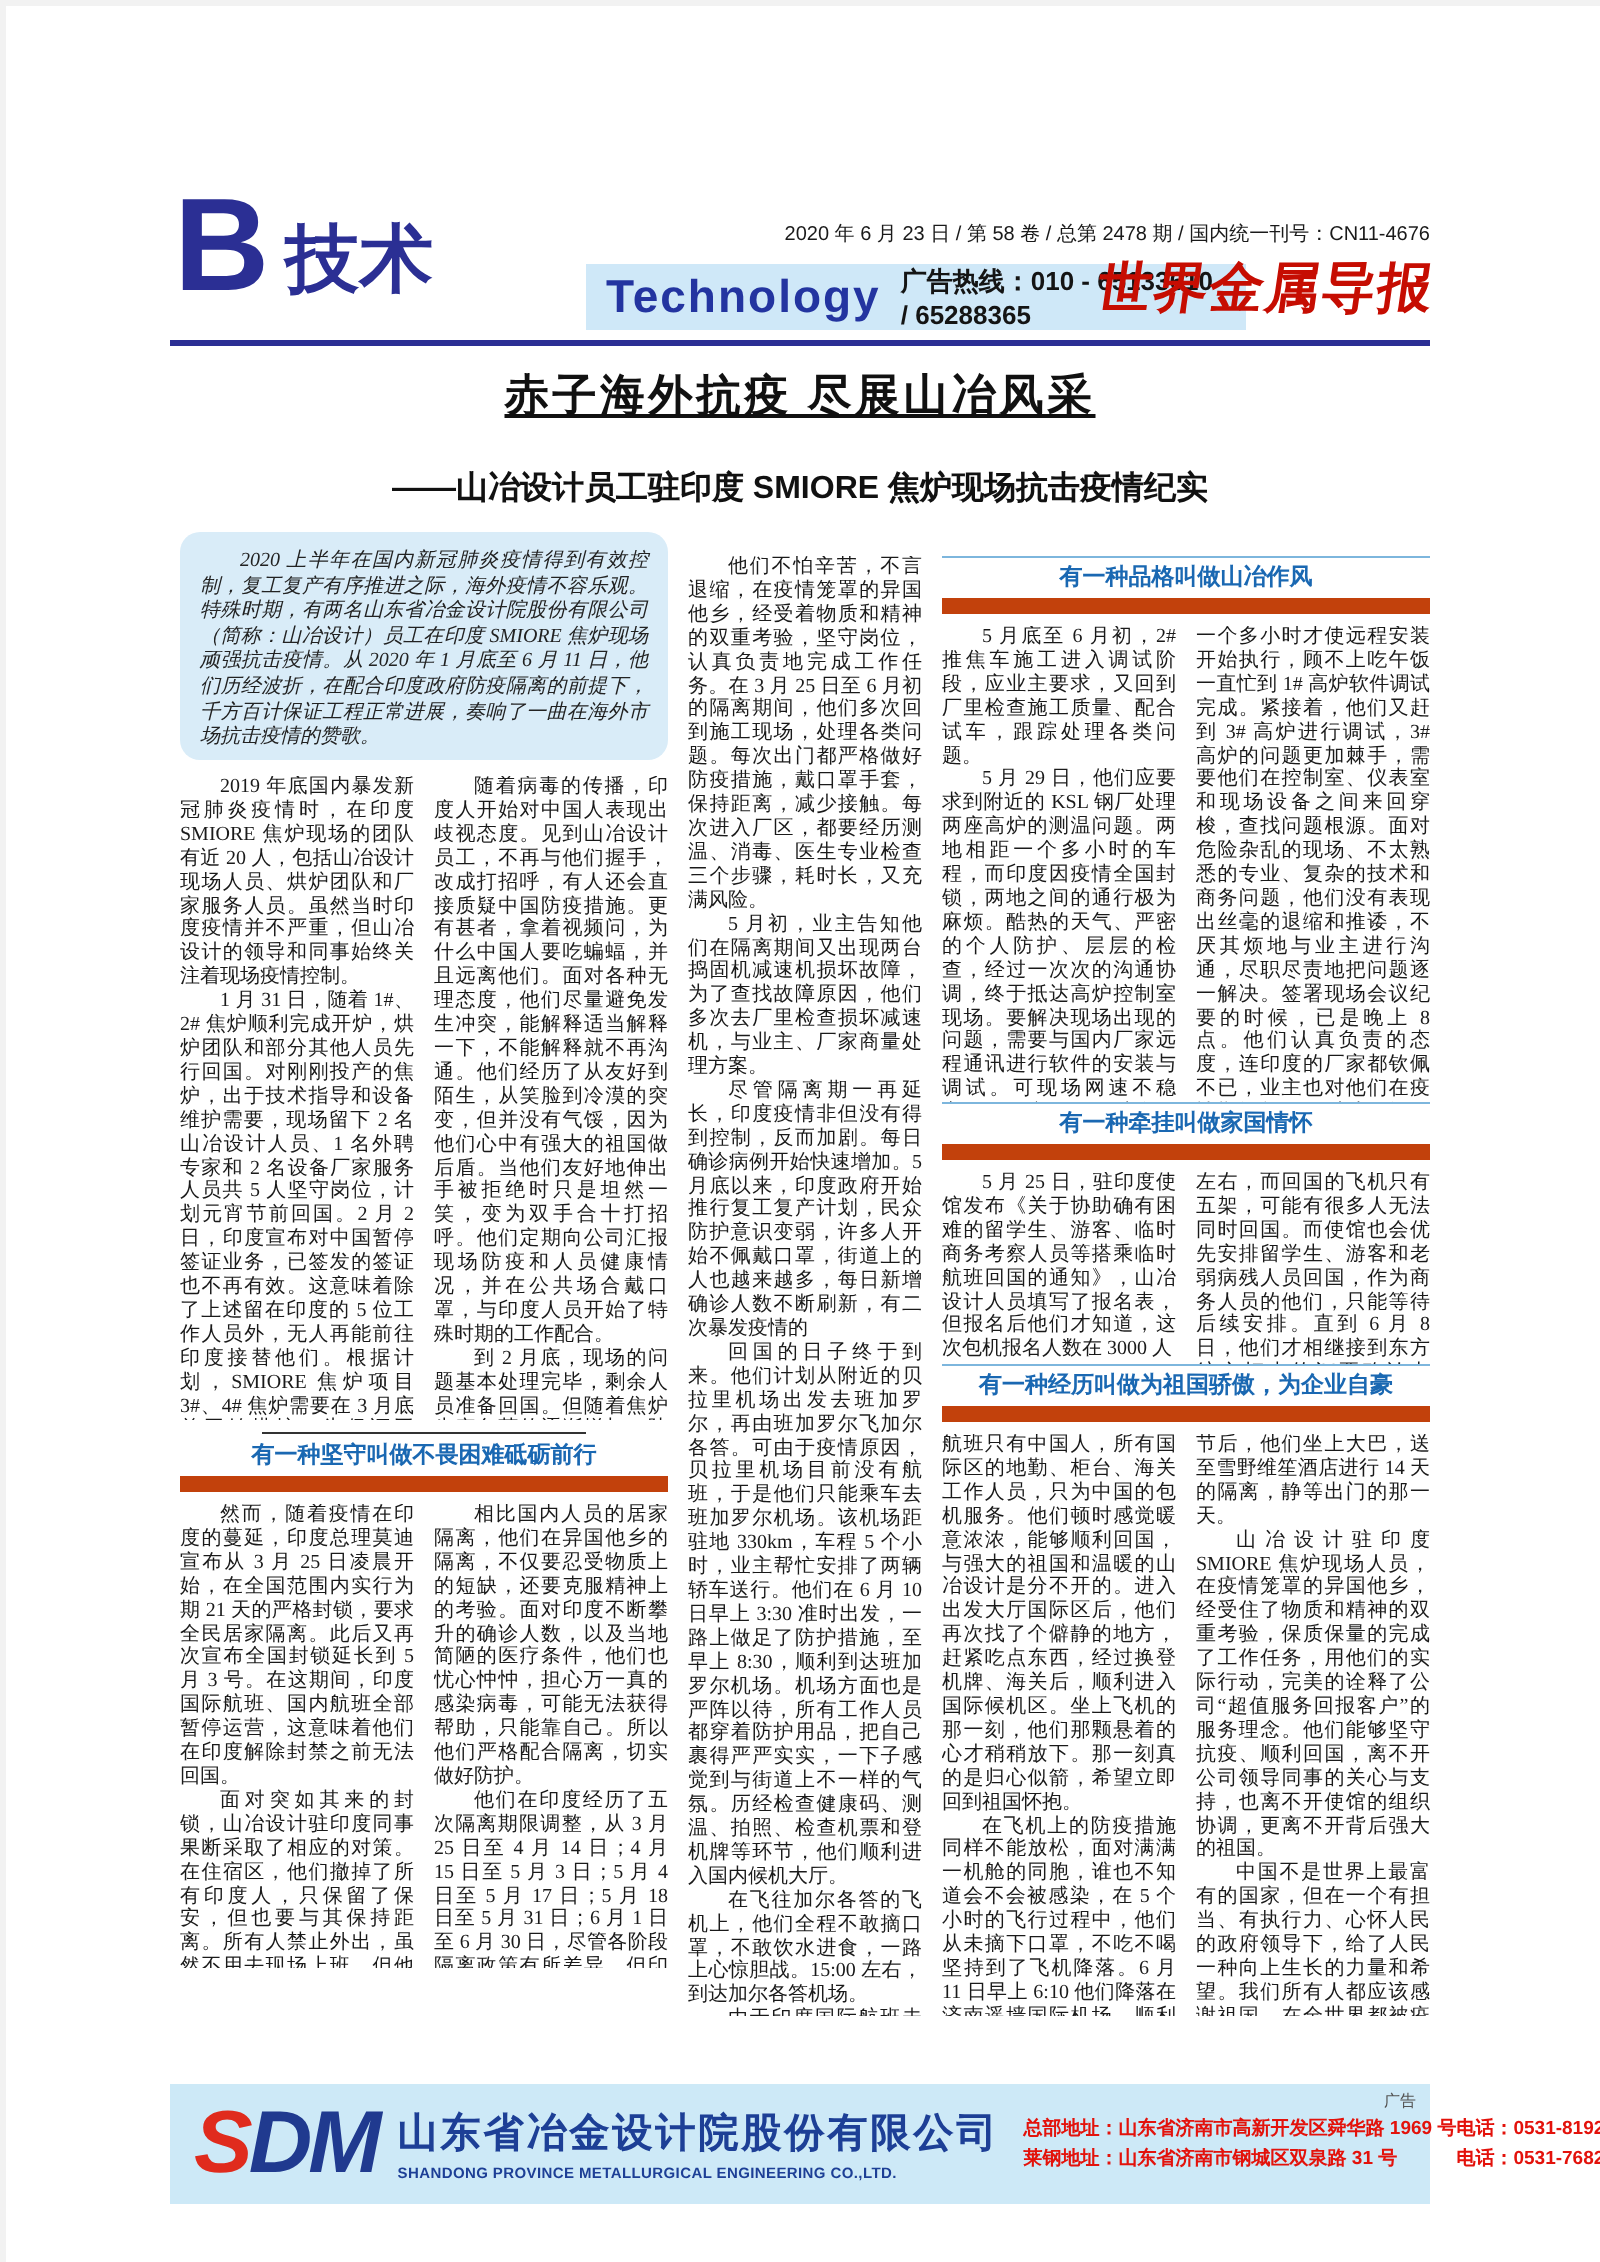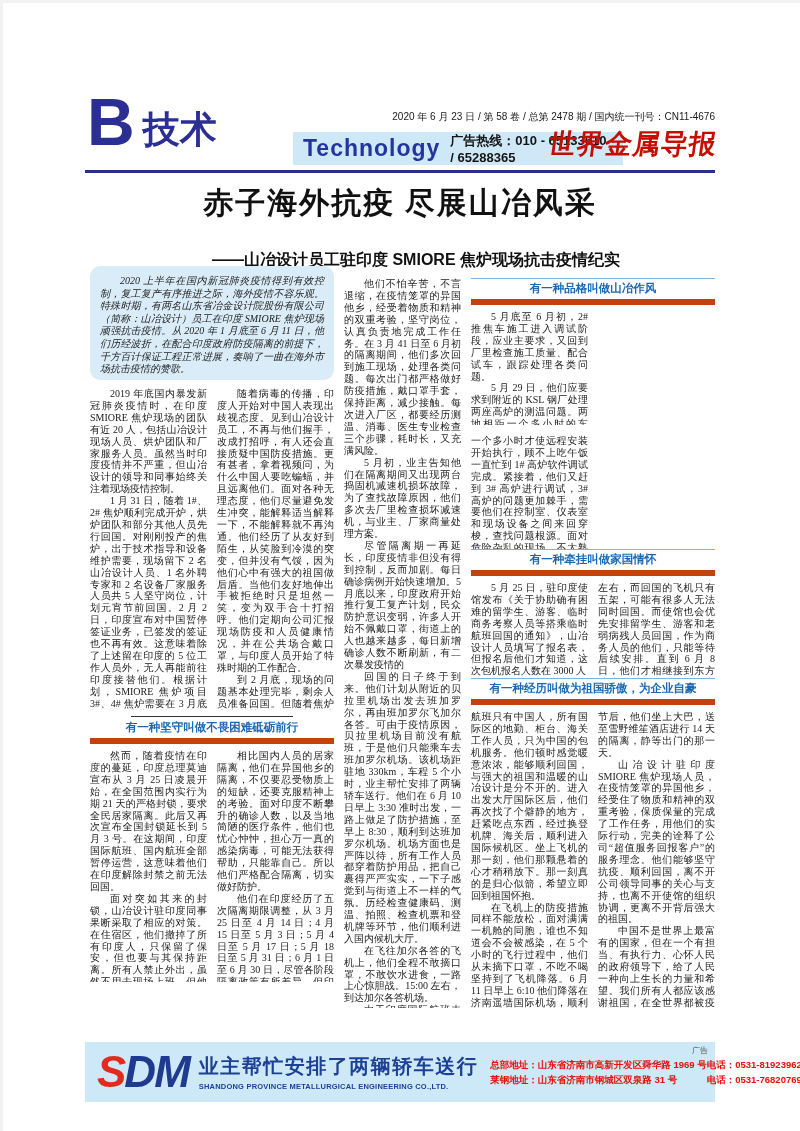--- a/index.html
+++ b/index.html
@@ -19,44 +19,44 @@
              display:flex;align-items:center;padding:0 10px;box-sizing:border-box;}
   .tech-word{font-family:"Liberation Sans",sans-serif;font-weight:bold;font-size:23px;
              color:#2334a0;letter-spacing:1px;margin-right:10px;}
   .hotline{font-family:"Liberation Sans",sans-serif;font-weight:bold;font-size:13px;color:#141414;}
   .paper-logo{position:absolute;right:-2px;top:38px;font-family:"Liberation Serif",serif;
               font-weight:bold;font-size:27px;color:#c60d02;transform:skewX(-8deg);
               letter-spacing:1px;white-space:nowrap;}
   .mast-rule{position:absolute;left:85px;top:170px;width:630px;height:3px;background:#2b2f94;}
   
   .title{position:absolute;left:85px;top:183px;width:630px;margin:0;text-align:center;
-         font-family:"Liberation Serif",serif;font-weight:bold;font-size:30px;color:#111;
-         letter-spacing:2px;}
-  .subtitle{position:absolute;left:85px;top:234px;width:630px;margin:16px;text-align:center;
+         font-family:"Liberation Serif",serif;font-weight:bold;font-size:22px;color:#111;
+         letter-spacing:2px;text-decoration:underline;}
+  .subtitle{position:absolute;left:85px;top:234px;width:630px;margin:0;text-align:center;
             font-family:"Liberation Sans",sans-serif;font-weight:bold;font-size:16px;color:#111;}
   
   .group{position:absolute;overflow:hidden;}
   .left-group{left:90px;top:266px;width:244px;height:742px;}
   .mid-col{left:344px;top:278px;width:117px;height:730px;}
   .right-group{left:471px;top:278px;width:244px;height:730px;}
   .lead-box{height:114px;background:#d9ecf8;border-radius:10px;padding:9px 10px;
             box-sizing:border-box;margin-bottom:8px;overflow:hidden;}
   .lead-box p{font-size:10px;line-height:12.6px;color:#222;font-style:italic;}
   .two-col{display:flex;gap:10px;}
   .two-col .col{width:117px;overflow:hidden;}
   .rowA{height:322px;}
   .rowB{height:232px;}
-  .rowC{height:238px;flex-direction:column;}
+  .rowC{height:238px;}
   .rowD{height:96px;}
   .rowE{height:316px;}
   p{margin:0;text-indent:2em;text-align:justify;font-size:10px;line-height:11.9px;
     color:#1a1a1a;font-family:"Liberation Serif",serif;}
   p.flush{text-indent:0;}
   .subhead{text-align:center;color:#1a68b2;font-weight:bold;font-size:11.5px;
-           font-family:"Liberation Sans",sans-serif;border-bottom:6px solid #c2410c;
+           font-family:"Liberation Sans",sans-serif;border-bottom:8px solid #c2410c;
            padding:2px 0 3px;margin:4px 0 6px;}
   .subhead.dark-top::before{content:"";display:block;width:66%;margin:0 auto 3px;
                             border-top:1px solid #333;}
   .subhead.blue-top{border-top:1px solid #7db6dd;margin-top:0;}
   
   .footer-ad{position:absolute;left:85px;top:1042px;width:630px;height:60px;background:#cde9f7;
              display:flex;align-items:center;padding:0 12px;box-sizing:border-box;}
   .sdm{font-family:"Liberation Sans",sans-serif;font-weight:bold;font-style:italic;
        font-size:44px;line-height:1;letter-spacing:-2px;}
   .sdm .s{color:#e02b1d;}
@@ -115,21 +115,21 @@
         <p>面对突如其来的封锁，山冶设计驻印度同事果断采取了相应的对策。在住宿区，他们撤掉了所有印度人，只保留了保安，但也要与其保持距离。所有人禁止外出，虽然不用去现场上班，但他们在居家隔离期间，继续通过视频会议安排生产施工计划。</p>
       </div>
       <div class="col">
         <p>相比国内人员的居家隔离，他们在异国他乡的隔离，不仅要忍受物质上的短缺，还要克服精神上的考验。面对印度不断攀升的确诊人数，以及当地简陋的医疗条件，他们也忧心忡忡，担心万一真的感染病毒，可能无法获得帮助，只能靠自己。所以他们严格配合隔离，切实做好防护。</p>
         <p>他们在印度经历了五次隔离期限调整，从 3 月 25 日至 4 月 14 日；4 月 15 日至 5 月 3 日；5 月 4 日至 5 月 17 日；5 月 18 日至 5 月 31 日；6 月 1 日至 6 月 30 日，尽管各阶段隔离政策有所差异，但印度国际航班始终处于取消状态，他们回国的计划一再搁置。</p>
       </div>
     </div>
   </div>
 
   <div class="group mid-col">
-    <p>他们不怕辛苦，不言退缩，在疫情笼罩的异国他乡，经受着物质和精神的双重考验，坚守岗位，认真负责地完成工作任务。在 3 月 41 日至 6 月初的隔离期间，他们多次回到施工现场，处理各类问题。每次出门都严格做好防疫措施，戴口罩手套，保持距离，减少接触。每次进入厂区，都要经历测温、消毒、医生专业检查三个步骤，耗时长，又充满风险。</p>
+    <p>他们不怕辛苦，不言退缩，在疫情笼罩的异国他乡，经受着物质和精神的双重考验，坚守岗位，认真负责地完成工作任务。在 3 月 25 日至 6 月初的隔离期间，他们多次回到施工现场，处理各类问题。每次出门都严格做好防疫措施，戴口罩手套，保持距离，减少接触。每次进入厂区，都要经历测温、消毒、医生专业检查三个步骤，耗时长，又充满风险。</p>
     <p>5 月初，业主告知他们在隔离期间又出现两台捣固机减速机损坏故障，为了查找故障原因，他们多次去厂里检查损坏减速机，与业主、厂家商量处理方案。</p>
     <p>尽管隔离期一再延长，印度疫情非但没有得到控制，反而加剧。每日确诊病例开始快速增加。5 月底以来，印度政府开始推行复工复产计划，民众防护意识变弱，许多人开始不佩戴口罩，街道上的人也越来越多，每日新增确诊人数不断刷新，有二次暴发疫情的</p>
     <p>回国的日子终于到来。他们计划从附近的贝拉里机场出发去班加罗尔，再由班加罗尔飞加尔各答。可由于疫情原因，贝拉里机场目前没有航班，于是他们只能乘车去班加罗尔机场。该机场距驻地 330km，车程 5 个小时，业主帮忙安排了两辆轿车送行。他们在 6 月 10 日早上 3:30 准时出发，一路上做足了防护措施，至早上 8:30，顺利到达班加罗尔机场。机场方面也是严阵以待，所有工作人员都穿着防护用品，把自己裹得严严实实，一下子感觉到与街道上不一样的气氛。历经检查健康码、测温、拍照、检查机票和登机牌等环节，他们顺利进入国内候机大厅。</p>
     <p>在飞往加尔各答的飞机上，他们全程不敢摘口罩，不敢饮水进食，一路上心惊胆战。15:00 左右，到达加尔各答机场。</p>
     <p>由于印度国际航班未开通，加尔各答机场当晚的国际</p>
   </div>
 
   <div class="group right-group">
     <div class="subhead blue-top">有一种品格叫做山冶作风</div>
     <div class="two-col rowC">
@@ -165,21 +165,21 @@
 
       </div>
     </div>
   </div>
 
   <div class="footer-ad">
     <div class="sdm">
       <span class="s">S</span><span class="dm">DM</span>
     </div>
     <div class="co">
-      <div class="cn">业主帮忙安排了两辆轿车送行</div>
+      <div class="cn">山东省冶金设计院股份有限公司</div>
       <div class="en">SHANDONG PROVINCE METALLURGICAL ENGINEERING CO.,LTD.</div>
     </div>
     <div class="addr">
       <div class="row">
         <span>总部地址：山东省济南市高新开发区舜华路 1969 号</span>
         <span>电话：0531-81923962</span>
       </div>
       <div class="row">
         <span>莱钢地址：山东省济南市钢城区双泉路 31 号</span>
         <span>电话：0531-76820769</span>

